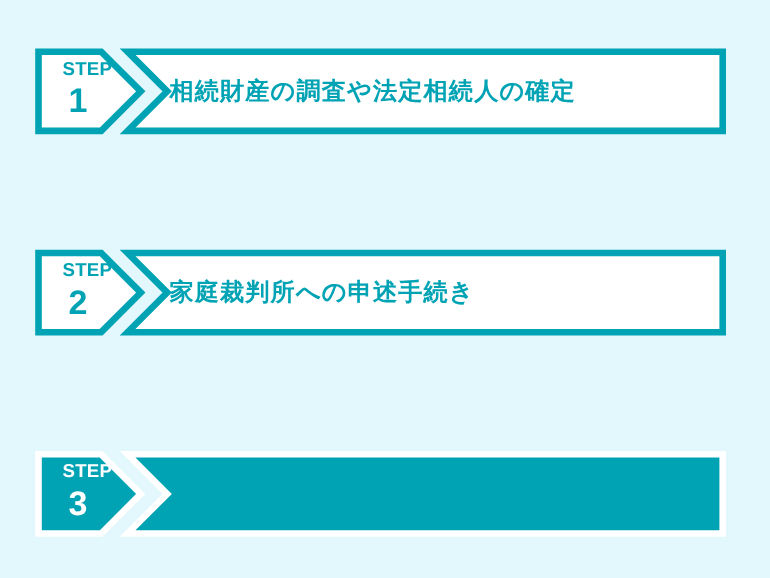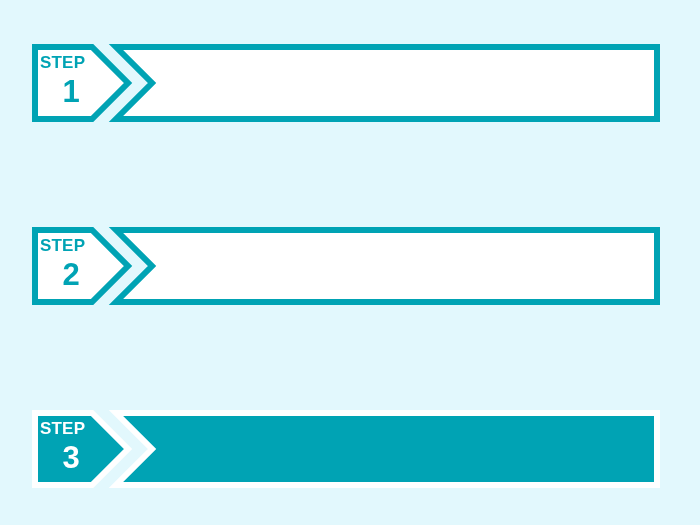--- a/index.html
+++ b/index.html
@@ -38,21 +38,21 @@
     height: 78px;
     overflow: visible;
   }
 
   
   .step-word {
     position: absolute;
     left: 8px;
     top: 10px;
     width: 62px;
-    text-align: left;
+    text-align: right;
     font-size: 17px;
     font-weight: bold;
     letter-spacing: 0.2px;
     line-height: 1;
     color: #00a3b4;
     user-select: none;
   }
   .step-num {
     position: absolute;
     left: 8px;
@@ -94,29 +94,31 @@
 
   <div class="step-row row-1">
     <svg class="step-svg" viewBox="0 0 628 78" preserveAspectRatio="none">
 
       <path d="M3,3 L60,3 L96,39 L60,75 L3,75 Z" fill="#ffffff" stroke="#00a3b4" stroke-width="6" stroke-linejoin="miter"></path>
 
       <path d="M84,3 L625,3 L625,75 L84,75 L120,39 Z" fill="#ffffff" stroke="#00a3b4" stroke-width="6" stroke-linejoin="miter"></path>
     </svg>
     <div class="step-word">STEP</div>
     <div class="step-num">1</div>
+    <div class="step-title">相続財産の調査や法定相続人の確定</div>
   </div>
 
   <div class="step-row row-2">
     <svg class="step-svg" viewBox="0 0 628 78" preserveAspectRatio="none">
       <path d="M3,3 L60,3 L96,39 L60,75 L3,75 Z" fill="#ffffff" stroke="#00a3b4" stroke-width="6" stroke-linejoin="miter"></path>
       <path d="M84,3 L625,3 L625,75 L84,75 L120,39 Z" fill="#ffffff" stroke="#00a3b4" stroke-width="6" stroke-linejoin="miter"></path>
     </svg>
     <div class="step-word">STEP</div>
     <div class="step-num">2</div>
+    <div class="step-title">家庭裁判所への申述手続き</div>
   </div>
 
   <div class="step-row row-3 filled">
     <svg class="step-svg" viewBox="0 0 628 78" preserveAspectRatio="none">
       <path d="M3,3 L60,3 L96,39 L60,75 L3,75 Z" fill="#00a3b4" stroke="#ffffff" stroke-width="6" stroke-linejoin="miter"></path>
       <path d="M84,3 L625,3 L625,75 L84,75 L120,39 Z" fill="#00a3b4" stroke="#ffffff" stroke-width="6" stroke-linejoin="miter"></path>
     </svg>
     <div class="step-word">STEP</div>
     <div class="step-num">3</div>
   </div>

